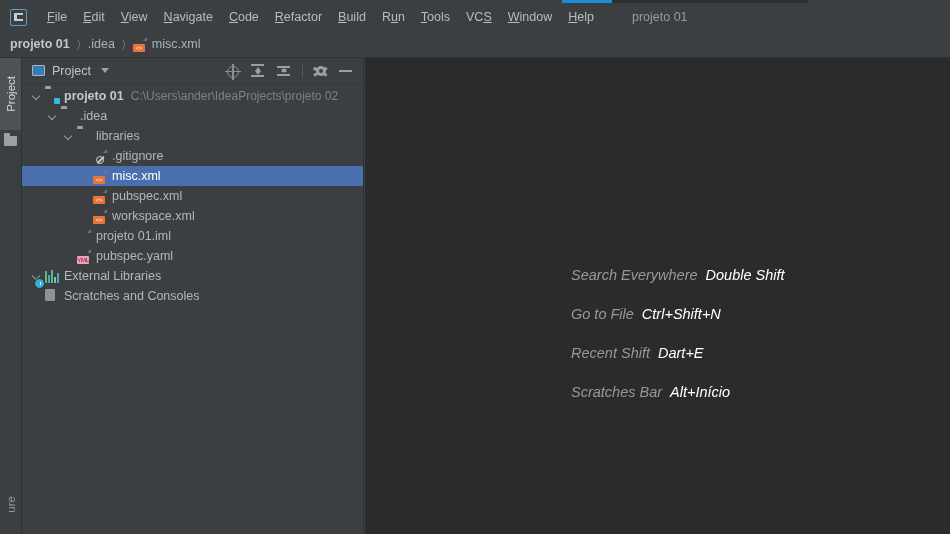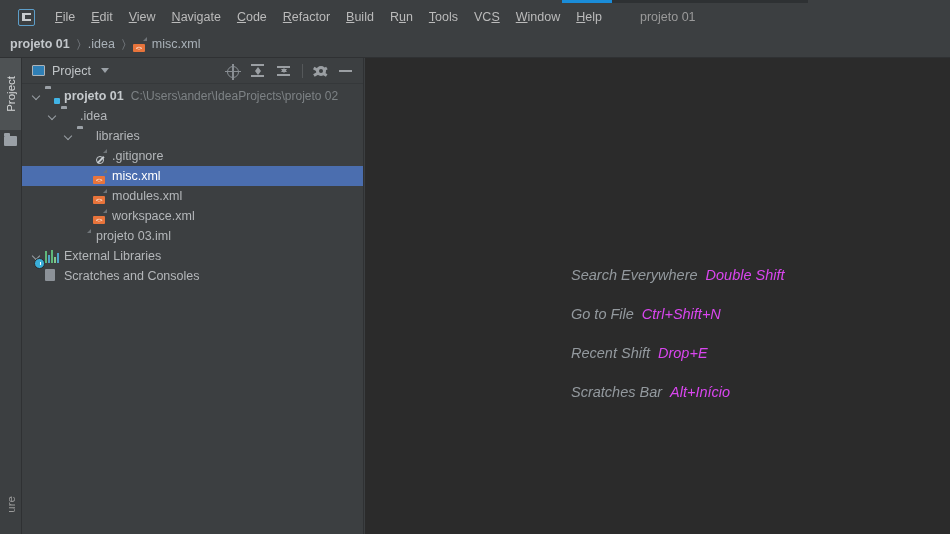--- a/index.html
+++ b/index.html
@@ -13,21 +13,21 @@
   #app { position: relative; width: 950px; height: 534px; }
 
   
   .accent-strip { position:absolute; left:0; top:0; width:950px; height:4px; background:#3c3f41; }
   .accent-blue  { position:absolute; left:562px; top:0; width:50px; height:3px; background:#1a8cd8; }
   .accent-dark  { position:absolute; left:612px; top:0; width:196px; height:3px; background:#2e3133; }
 
   
   .menubar {
     position:absolute; left:0; top:4px; width:776px; height:26px;
-    background:#3c3f41; display:flex; align-items:center; padding-left:18px;
+    background:#3c3f41; display:flex; align-items:center; padding-left:10px;
   }
   .ij-logo {
     width:17px; height:17px; border:1.5px solid #5d9ec9; border-radius:2px;
     background:#3c3f41; margin-right:12px; position:relative; flex:none;
   }
   .ij-logo::before {
     content:""; position:absolute; left:3px; top:3px; width:3px; height:8px; background:#c9ccce;
   }
   .ij-logo::after {
     content:""; position:absolute; left:6px; top:3px; width:6px; height:2px; background:#c9ccce;
@@ -243,21 +243,21 @@
 
   
   .editor {
     position:absolute; left:365px; top:58px; width:585px; height:524px;
     background:#2b2b2b;
     font-style:italic;
   }
   .hints { position:absolute; left:206px; top:197px; }
   .hint-row { height:39px; display:flex; align-items:center; white-space:nowrap; }
   .hint-name { font-size:14.5px; color:#93999e; }
-  .hint-key  { font-size:14.5px; color:#d946ef; margin-left:8px; }
+  .hint-key  { font-size:14.5px; color:#ffffff; margin-left:8px; }
 </style>
 </head>
 <body>
 
 <div id="app">
 
   <div class="accent-strip">
     <div class="accent-blue"></div>
     <div class="accent-dark"></div>
   </div>
@@ -359,33 +359,39 @@
         <div class="row selected">
           <span style="display: inline-block; width: 58px; flex: 0 0 auto;"></span>
           <span class="chev blank"></span>
           <span class="fi"><span class="fi-doc"></span><span class="badge xml">&lt;&gt;</span></span>
           <span class="row-label">misc.xml</span>
         </div>
         <div class="row">
           <span style="display: inline-block; width: 58px; flex: 0 0 auto;"></span>
           <span class="chev blank"></span>
           <span class="fi"><span class="fi-doc"></span><span class="badge xml">&lt;&gt;</span></span>
-          <span class="row-label">modules.xml</span>
+          <span class="row-label">pubspec.xml</span>
         </div>
         <div class="row">
           <span style="display: inline-block; width: 58px; flex: 0 0 auto;"></span>
           <span class="chev blank"></span>
           <span class="fi"><span class="fi-doc"></span><span class="badge xml">&lt;&gt;</span></span>
           <span class="row-label">workspace.xml</span>
         </div>
         <div class="row">
           <span style="display: inline-block; width: 42px; flex: 0 0 auto;"></span>
           <span class="chev blank"></span>
           <span class="fi"><span class="fi-doc"></span><span class="badge iml"></span></span>
-          <span class="row-label">projeto 03.iml</span>
+          <span class="row-label">projeto 01.iml</span>
+        </div>
+        <div class="row">
+          <span style="display: inline-block; width: 42px; flex: 0 0 auto;"></span>
+          <span class="chev blank"></span>
+          <span class="fi"><span class="fi-doc"></span><span class="badge yml">YML</span></span>
+          <span class="row-label">pubspec.yaml</span>
         </div>
         <div class="row">
           <span style="display: inline-block; width: 10px; flex: 0 0 auto;"></span>
           <span class="chev "></span>
           <span class="fi">
             <span class="fi-lib">
               <s style="background: rgb(95, 184, 122); height: 12px;"></s>
               <s style="background: rgb(79, 163, 201); height: 8px;"></s>
               <s style="background: rgb(95, 184, 122); height: 13px;"></s>
               <s style="background: rgb(127, 201, 142); height: 6px;"></s>
@@ -408,21 +414,21 @@
         <div class="hint-row">
           <span class="hint-name">Search Everywhere</span>
           <span class="hint-key">Double Shift</span>
         </div>
         <div class="hint-row">
           <span class="hint-name">Go to File</span>
           <span class="hint-key">Ctrl+Shift+N</span>
         </div>
         <div class="hint-row">
           <span class="hint-name">Recent Shift</span>
-          <span class="hint-key">Drop+E</span>
+          <span class="hint-key">Dart+E</span>
         </div>
         <div class="hint-row">
           <span class="hint-name">Scratches Bar</span>
           <span class="hint-key">Alt+Início</span>
         </div>
       </div>
   </div>
 
 </div>
 

